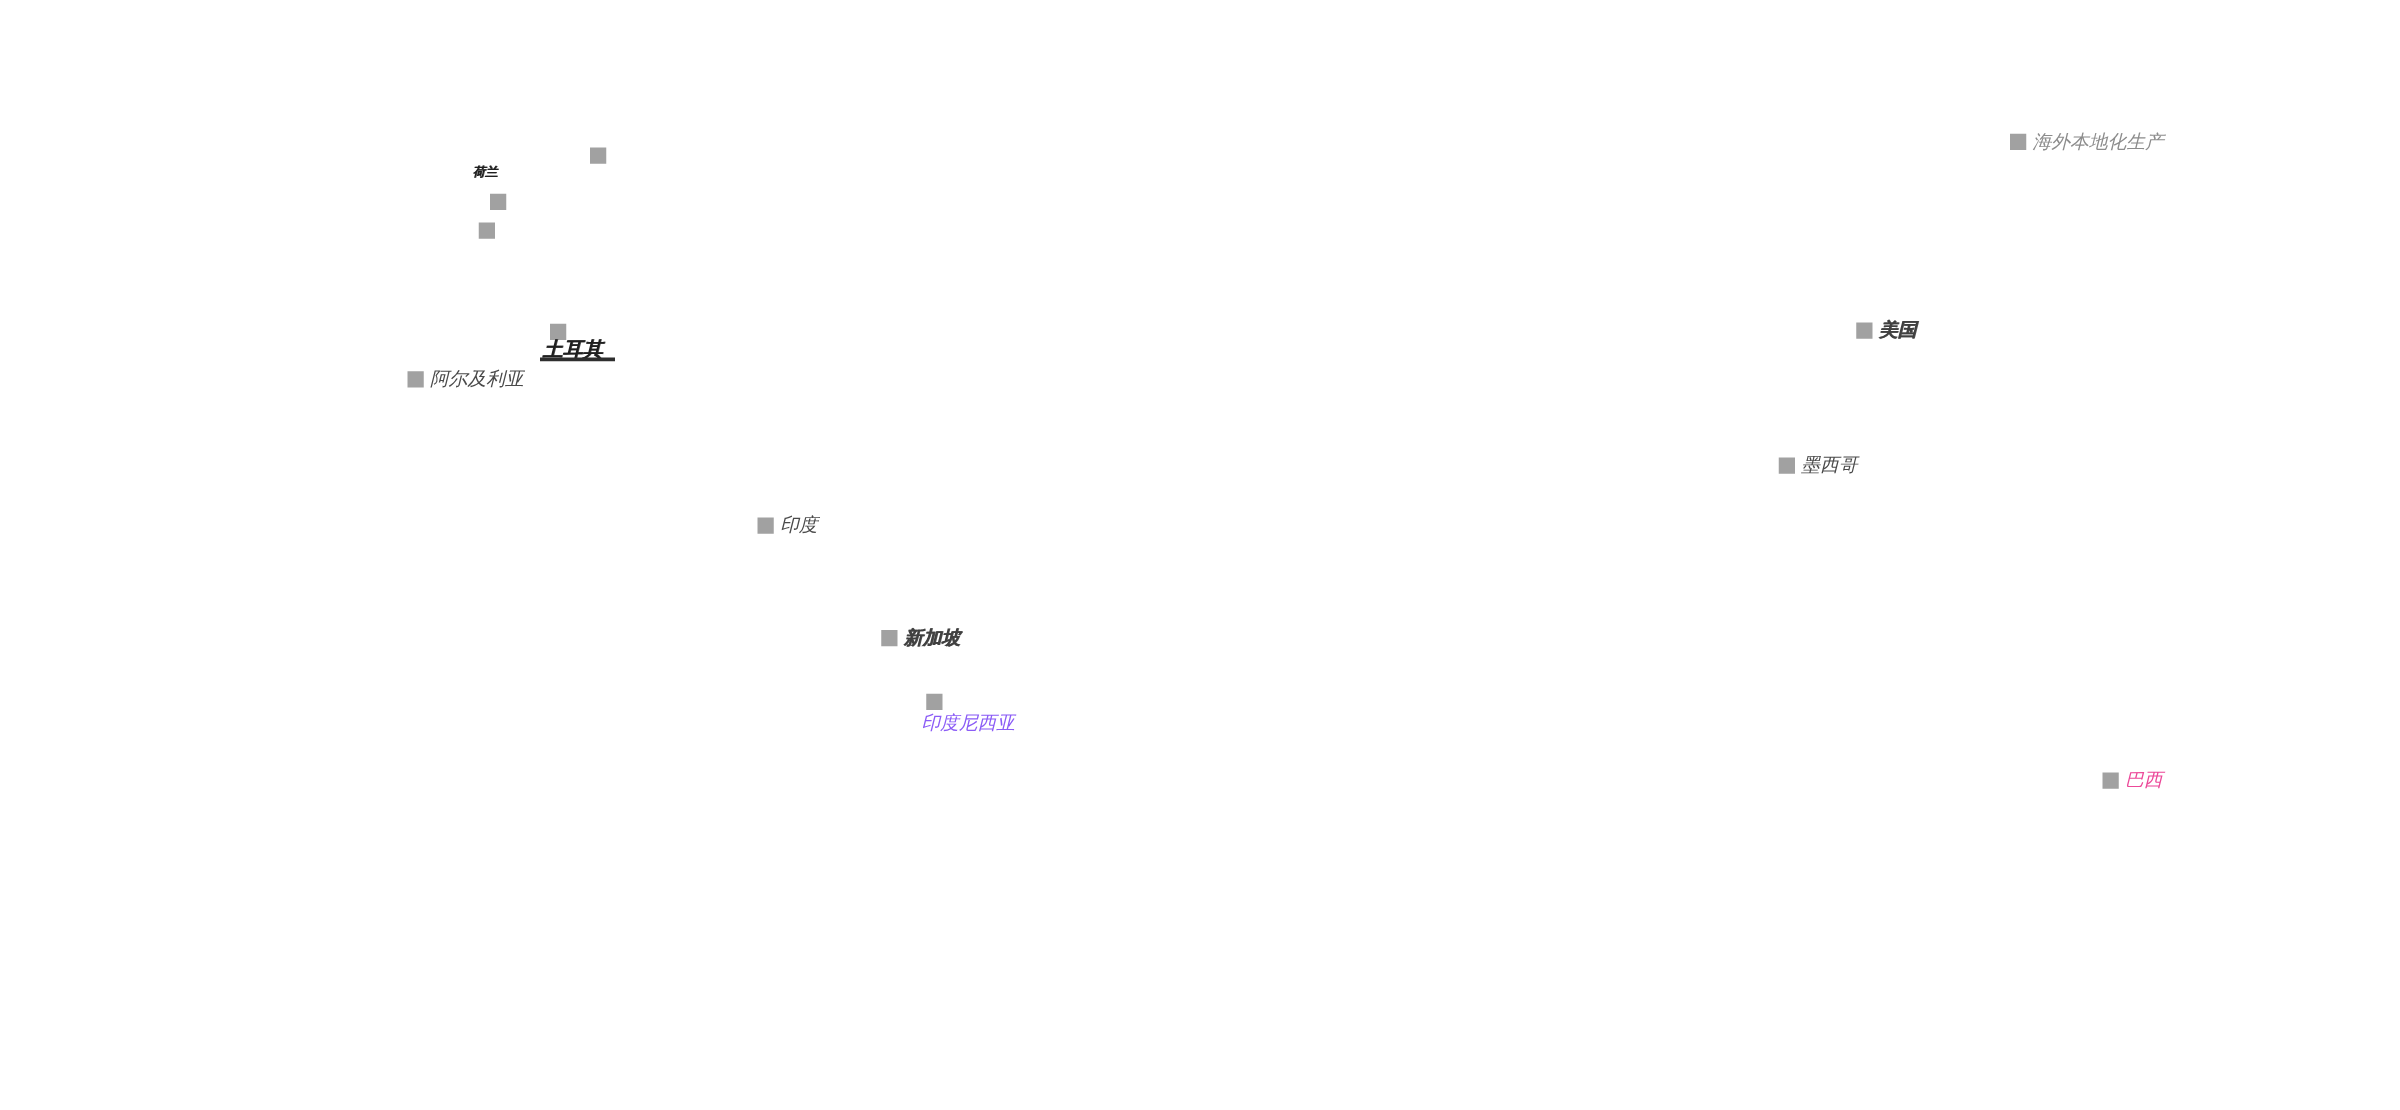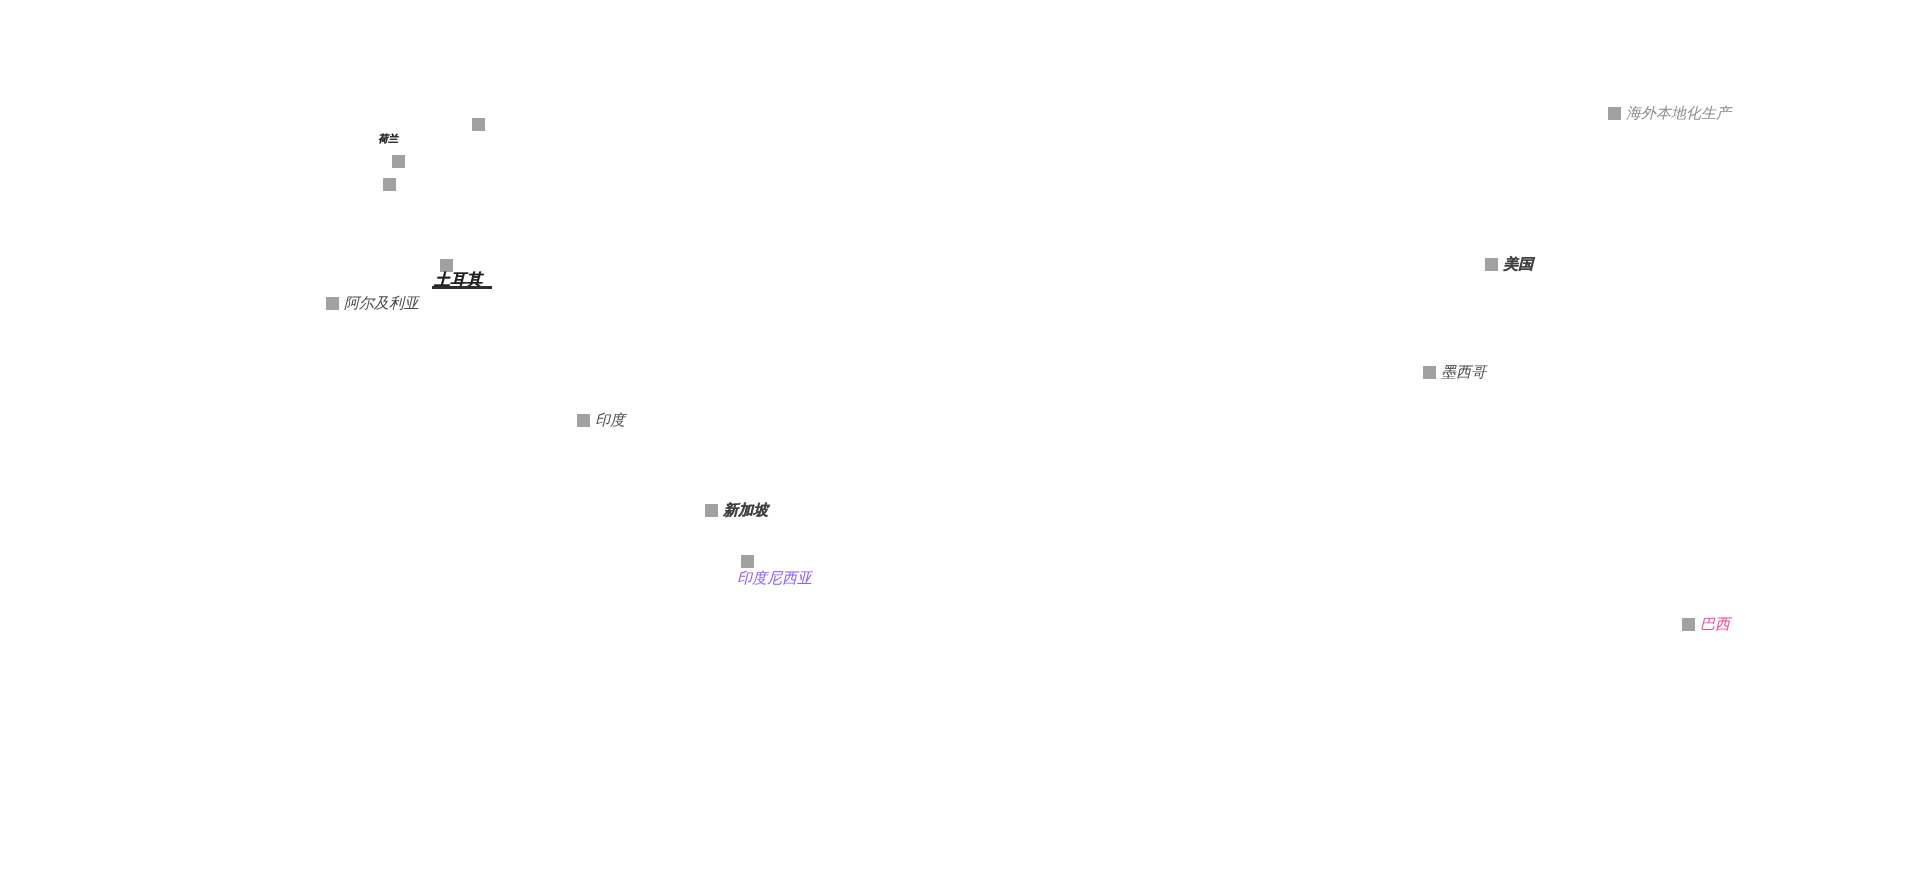--- a/index.html
+++ b/index.html
@@ -100,21 +100,21 @@
   <div class="marker" style="left:1485px; top:257px;">
     <span class="sq"></span>
     <span class="lbl overlapped">美国</span>
   </div>
 
   <div class="marker" style="left:1423px; top:345px;margin-top:20px;">
     <span class="sq"></span>
     <span class="lbl">墨西哥</span>
   </div>
 
-  <div class="marker" style="left:577px; top:413px;align-items:flex-end;">
+  <div class="marker" style="left:606px; top:413px;align-items:flex-end;">
     <span class="sq"></span>
     <span class="lbl">印度</span>
   </div>
 
   <div class="marker" style="left:705px; top:503px;">
     <span class="sq"></span>
     <span class="lbl overlapped">新加坡</span>
   </div>
 
   <div class="abs" style="left:737px; top:555px;">

